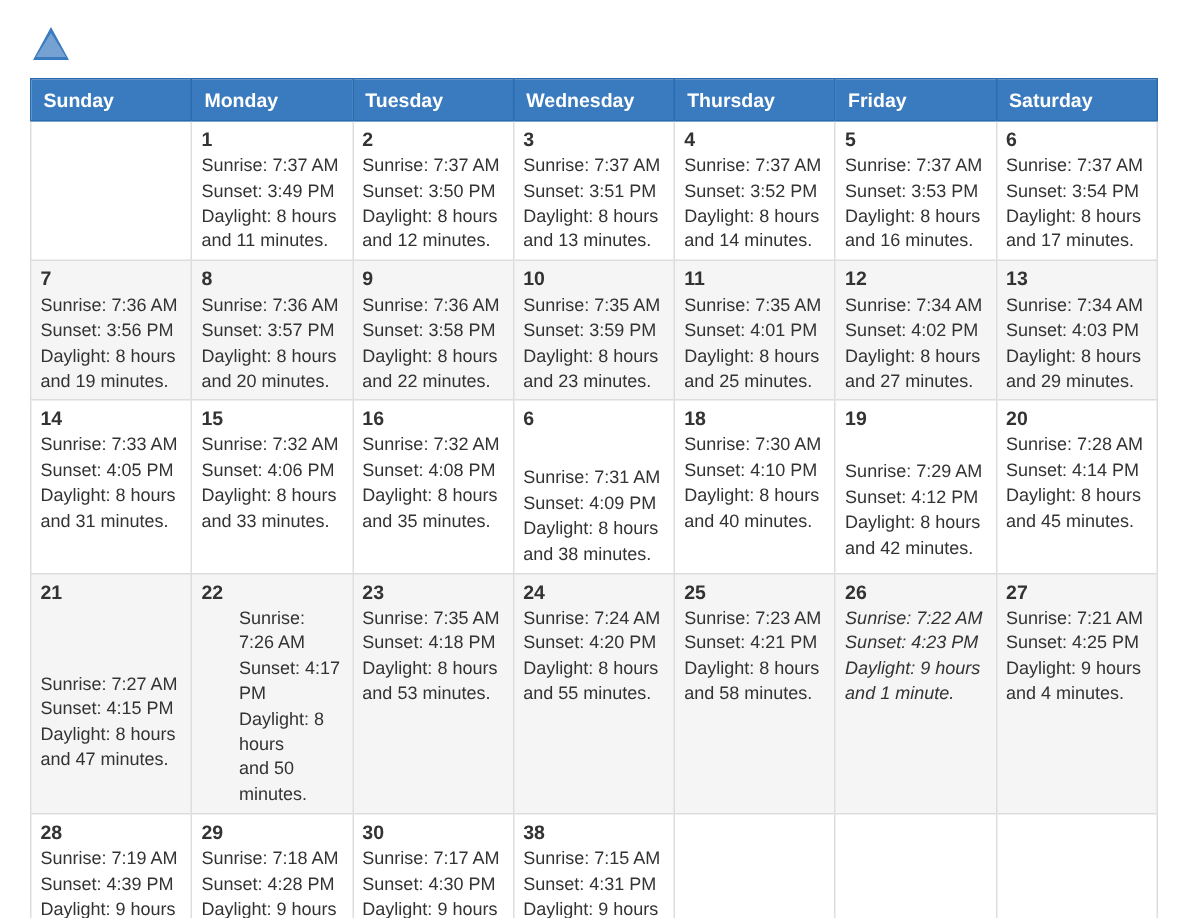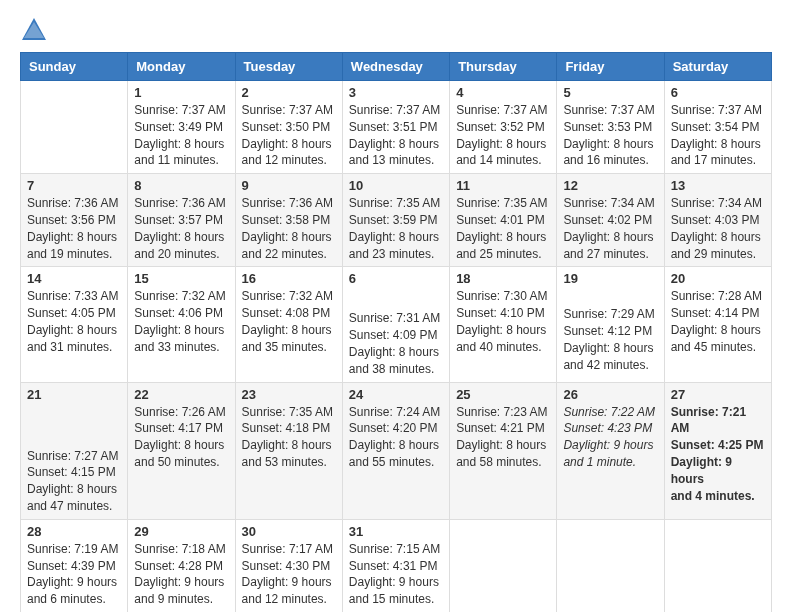--- a/index.html
+++ b/index.html
@@ -284,21 +284,21 @@
         <tr>
           <td>
             <span class="day-number">21</span>
             <div class="day-info" style="white-space: pre-line; margin-top: 46px;">Sunrise: 7:27 AM
 Sunset: 4:15 PM
 Daylight: 8 hours
 and 47 minutes.</div>
           </td>
           <td>
             <span class="day-number">22</span>
-            <div class="day-info" style="white-space: pre-line;">Sunrise: 7:26 AM
+            <div class="day-info" style="white-space: pre-line; margin-left: 25px;">Sunrise: 7:26 AM
 Sunset: 4:17 PM
 Daylight: 8 hours
 and 50 minutes.</div>
           </td>
           <td>
             <span class="day-number">23</span>
             <div class="day-info" style="white-space: pre-line;">Sunrise: 7:35 AM
 Sunset: 4:18 PM
 Daylight: 8 hours
 and 53 minutes.</div>
@@ -319,21 +319,21 @@
           </td>
           <td>
             <span class="day-number">26</span>
             <div class="day-info" style="white-space: pre-line; font-style: italic;">Sunrise: 7:22 AM
 Sunset: 4:23 PM
 Daylight: 9 hours
 and 1 minute.</div>
           </td>
           <td>
             <span class="day-number">27</span>
-            <div class="day-info" style="white-space: pre-line; font-weight: bold;">Sunrise: 7:21 AM
+            <div class="day-info" style="white-space: pre-line;">Sunrise: 7:21 AM
 Sunset: 4:25 PM
 Daylight: 9 hours
 and 4 minutes.</div>
           </td>
         </tr>
         <tr>
           <td>
             <span class="day-number">28</span>
             <div class="day-info" style="white-space: pre-line;">Sunrise: 7:19 AM
 Sunset: 4:39 PM
@@ -348,21 +348,21 @@
 and 9 minutes.</div>
           </td>
           <td>
             <span class="day-number">30</span>
             <div class="day-info" style="white-space: pre-line;">Sunrise: 7:17 AM
 Sunset: 4:30 PM
 Daylight: 9 hours
 and 12 minutes.</div>
           </td>
           <td>
-            <span class="day-number">31</span>
+            <span class="day-number">38</span>
             <div class="day-info" style="white-space: pre-line;">Sunrise: 7:15 AM
 Sunset: 4:31 PM
 Daylight: 9 hours
 and 15 minutes.</div>
           </td>
           <td class="empty-cell"></td>
           <td class="empty-cell"></td>
           <td class="empty-cell"></td>
         </tr>
       </tbody>

